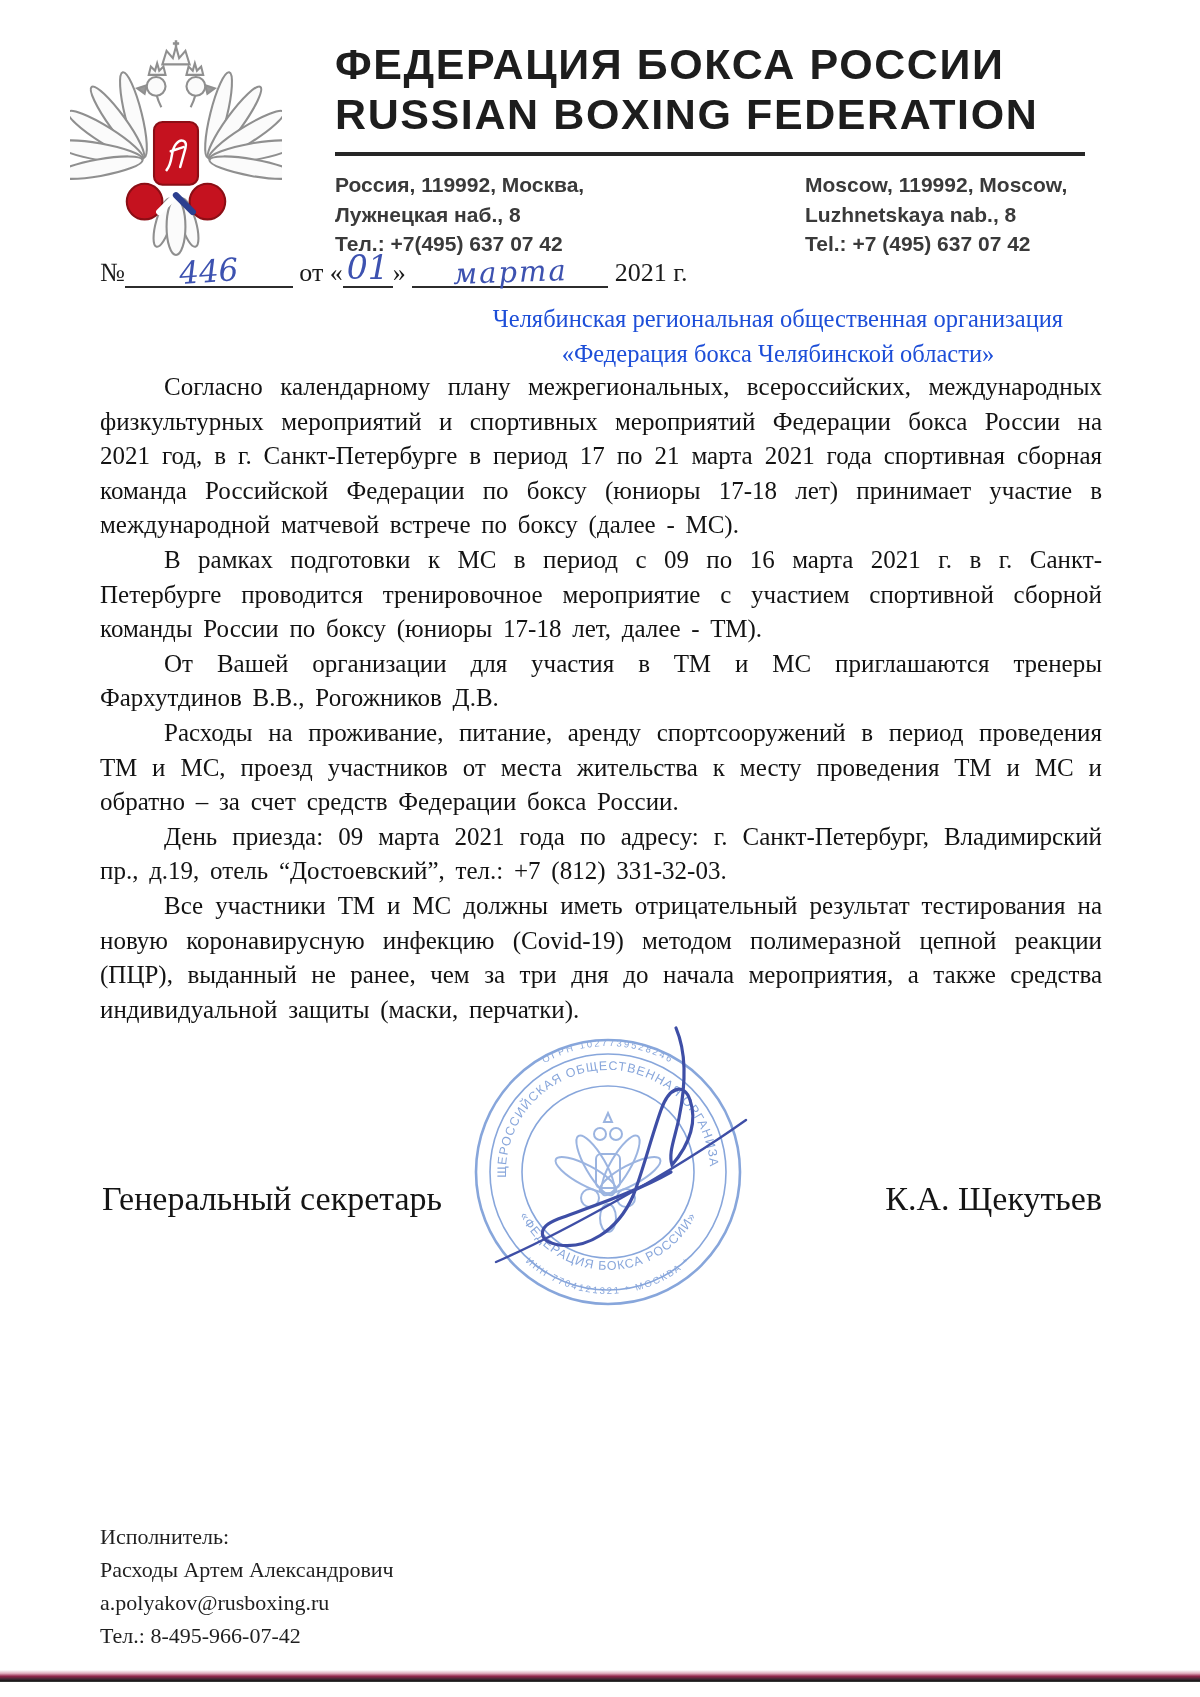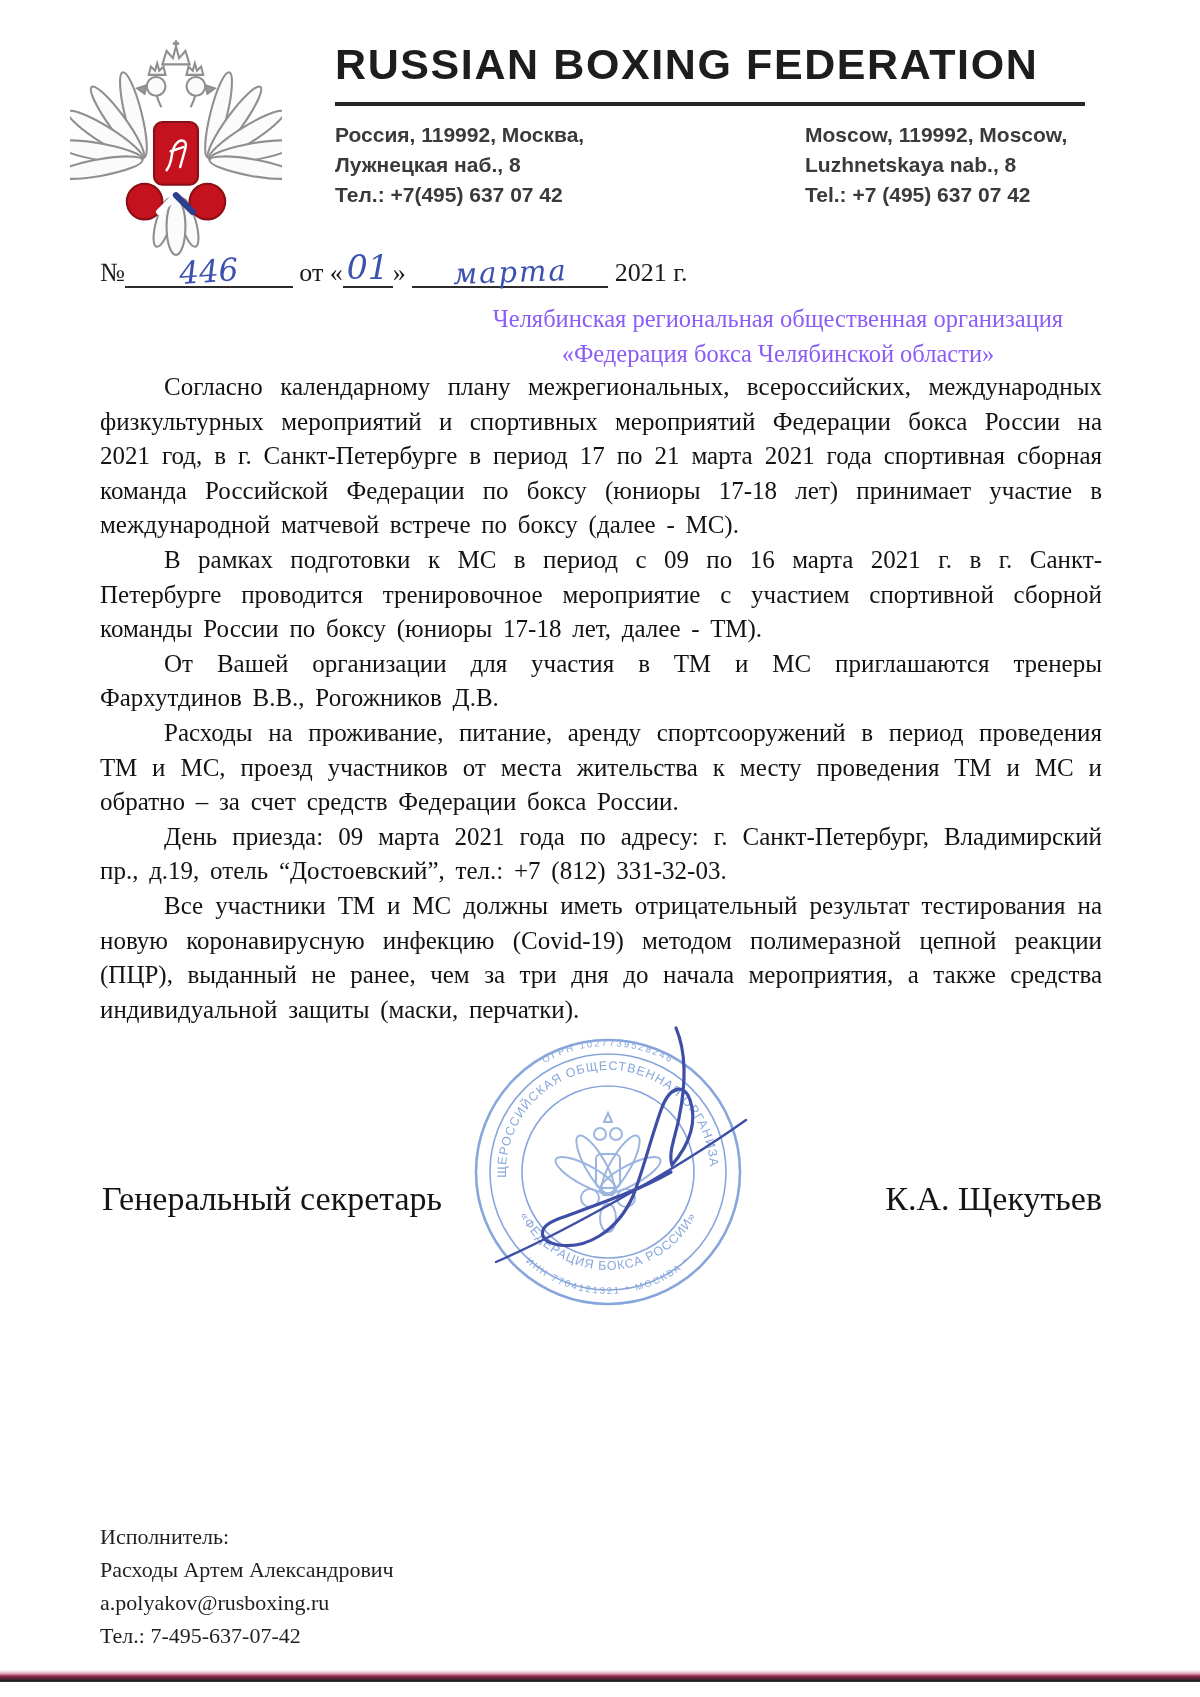--- a/index.html
+++ b/index.html
@@ -25,21 +25,21 @@
   .u{display:inline-block;border-bottom:2px solid #2c2c2c;text-align:center;vertical-align:bottom;line-height:1.1;}
   .u-num{width:168px;}
   .u-day{width:50px;}
   .u-month{width:196px;}
   .hand{font-family:"DejaVu Serif", serif;font-style:italic;color:#3d52b0;}
   .hand-num{font-size:31px;display:inline-block;transform:rotate(-4deg) translateY(2px);}
   .hand-day{font-size:33px;}
   .hand-month{font-size:29px;display:inline-block;transform:rotate(-2deg) translateY(3px);letter-spacing:2px;}
   
   .recipient{position:absolute;top:302px;right:92px;width:660px;text-align:center;
-    font-size:24.5px;line-height:1.42;color:#8b5cf6;}
+    font-size:24.5px;line-height:1.42;color:#1d4ed8;}
   
   .letter-body{position:absolute;left:100px;top:370px;width:1002px;
     font-size:25px;line-height:34.6px;text-align:justify;word-spacing:4.5px;color:#131313;}
   .letter-body p{margin:0;text-indent:64px;}
   
   .signature-row{position:absolute;left:102px;top:1180px;width:1000px;
     display:flex;justify-content:space-between;font-size:34px;color:#151515;}
   .stamp-wrap{position:absolute;left:438px;top:1022px;width:340px;height:300px;
     mix-blend-mode:multiply;opacity:.92;}
   
@@ -92,20 +92,21 @@
       <path d="M91,130 c7,-9 3,-18 9,-25 c5,-6 11,-3 9,4 l-5,18 M95,112 l12,-4" stroke="#ffffff" stroke-width="2.4" fill="none" stroke-linecap="round"></path>
 
       <circle cx="70" cy="160" r="17" fill="#c5121f" stroke="#8c0e15" stroke-width="2"></circle>
       <circle cx="130" cy="160" r="17" fill="#c5121f" stroke="#8c0e15" stroke-width="2"></circle>
       <path d="M84,170 L100,154" stroke="#ffffff" stroke-width="6" stroke-linecap="round"></path>
       <path d="M116,170 L100,154" stroke="#2c3f8f" stroke-width="6" stroke-linecap="round"></path>
     </svg>
   </div>
 
   <div class="head-right">
+    <h1 class="org-title">ФЕДЕРАЦИЯ БОКСА РОССИИ</h1>
     <h1 class="org-title">RUSSIAN BOXING FEDERATION</h1>
     <hr class="head-rule">
     <div class="addresses">
       <div class="addr-col addr-ru">
         <div>Россия, 119992, Москва,</div>
         <div>Лужнецкая наб., 8</div>
         <div>Тел.: +7(495) 637 07 42</div>
       </div>
       <div class="addr-col addr-en">
         <div>Moscow, 119992, Moscow,</div>
@@ -185,18 +186,18 @@
 
   <div class="signature-row">
     <span>Генеральный секретарь</span>
     <span>К.А. Щекутьев</span>
   </div>
 
   <div class="executor">
     <div>Исполнитель:</div>
     <div>Расходы Артем Александрович</div>
     <div>a.polyakov@rusboxing.ru</div>
-    <div>Тел.: 7-495-637-07-42</div>
+    <div>Тел.: 8-495-966-07-42</div>
   </div>
 
   <div class="scan-edge"></div>
 
 </div>
 
 </body></html>

